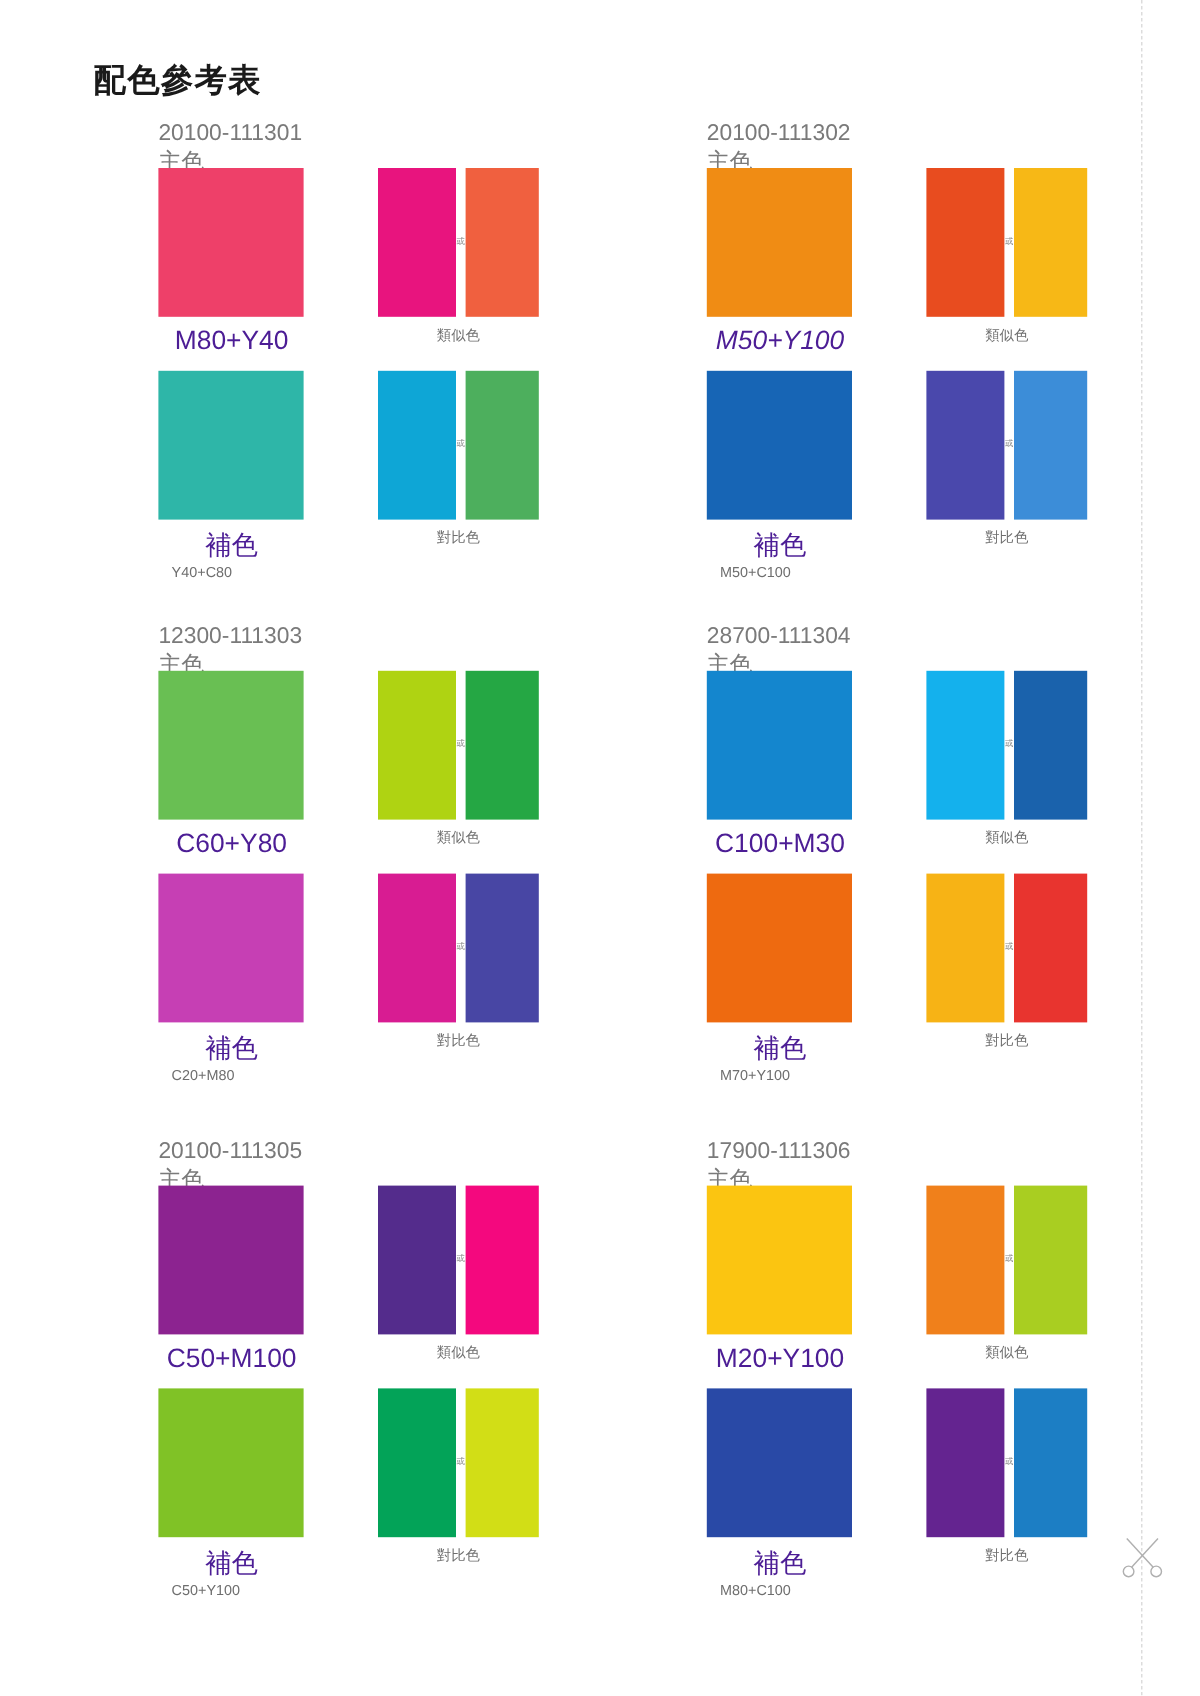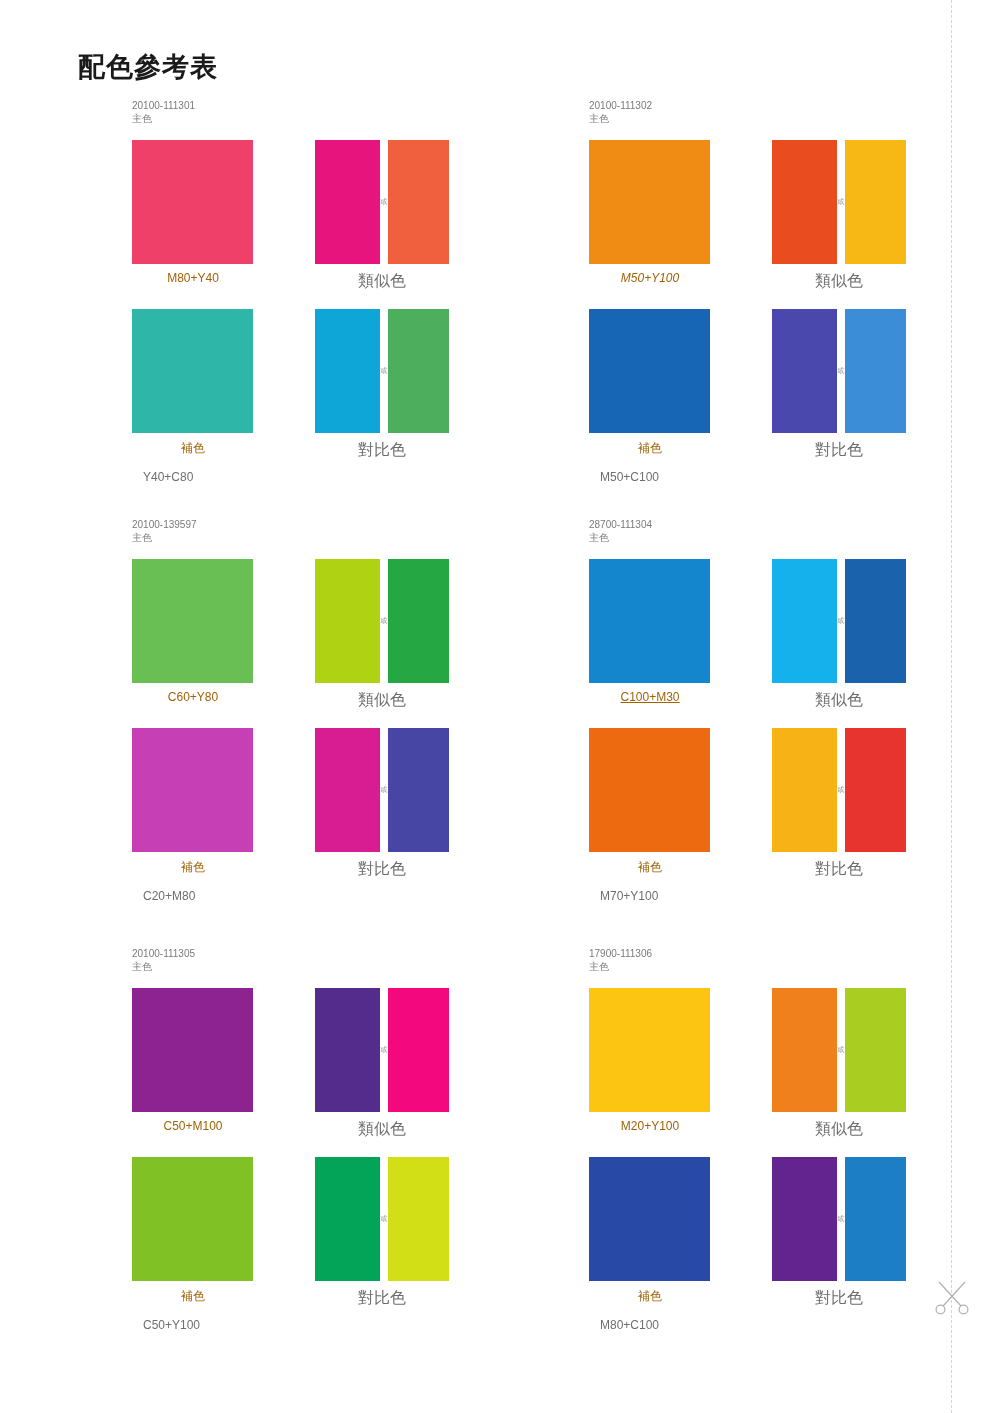--- a/index.html
+++ b/index.html
@@ -62,21 +62,21 @@
   .group.col-left  { left: 132px; }
   .group.col-right { left: 573px; margin-left: 16px; }
   .group.row-1 { top: 100px; }
   .group.row-2 { top: 519px; }
   .group.row-3 { top: 948px; }
 
   .group-code {
     position: absolute;
     left: 0;
     top: 0;
-    font-size: 10px;
+    font-size: 19px;
     color: #7a7a7a;
     line-height: 1.25;
     white-space: nowrap;
   }
   .group-code .code-sub { display: block; }
 
   
   .block {
     position: absolute;
     width: 420px;
@@ -90,22 +90,22 @@
     top: 0;
     width: 121px;
     height: 124px;
   }
   .swatch-big-label {
     position: absolute;
     left: -28px;
     top: 131px;
     width: 178px;
     text-align: center;
-    font-size: 12px;
-    color: #a16207;
+    font-size: 22px;
+    color: #4c1d95;
   }
   .mix-label {
     position: absolute;
     left: -15px;
     top: 161px;
     width: 178px;
     text-align: left;
     font-size: 12px;
     color: #6e6e6e;
     padding-left: 26px;
@@ -142,21 +142,21 @@
     font-size: 7px;
     color: #8c8c8c;
     line-height: 9px;
   }
   .pair-label {
     position: absolute;
     left: 0;
     top: 131px;
     width: 134px;
     text-align: center;
-    font-size: 16px;
+    font-size: 12px;
     color: #6e6e6e;
   }
 </style>
 </head>
 <body>
 
 <div class="sheet">
 
   <div class="page-title">配色參考表</div>
 
@@ -215,21 +215,21 @@
         <div class="pair-a" style="background: rgb(74, 72, 172);"></div>
         <div class="pair-or">或</div>
         <div class="pair-b" style="background: rgb(60, 141, 216);"></div>
         <div class="pair-label">對比色</div>
       </div>
     </div>
   </div>
 
   <div class="group col-left row-2">
     <div class="group-code">
-      <span>20100-139597</span>
+      <span>12300-111303</span>
       <span class="code-sub">主色</span>
     </div>
 
     <div class="block block-primary">
       <div class="swatch-big" style="background: rgb(105, 191, 83);"></div>
       <div class="swatch-big-label mix-only" style="top: 131px;">C60+Y80</div>
       <div class="pair">
         <div class="pair-a" style="background: rgb(175, 211, 18);"></div>
         <div class="pair-or">或</div>
         <div class="pair-b" style="background: rgb(37, 167, 68);"></div>
@@ -251,21 +251,21 @@
   </div>
 
   <div class="group col-right row-2">
     <div class="group-code">
       <span>28700-111304</span>
       <span class="code-sub">主色</span>
     </div>
 
     <div class="block block-primary">
       <div class="swatch-big" style="background: rgb(20, 134, 206);"></div>
-      <div class="swatch-big-label mix-only" style="top: 131px; text-decoration: underline;">C100+M30</div>
+      <div class="swatch-big-label mix-only" style="top: 131px;">C100+M30</div>
       <div class="pair">
         <div class="pair-a" style="background: rgb(20, 177, 237);"></div>
         <div class="pair-or">或</div>
         <div class="pair-b" style="background: rgb(26, 98, 172);"></div>
         <div class="pair-label">類似色</div>
       </div>
     </div>
 
     <div class="block block-secondary">
       <div class="swatch-big" style="background: rgb(238, 106, 16);"></div>

